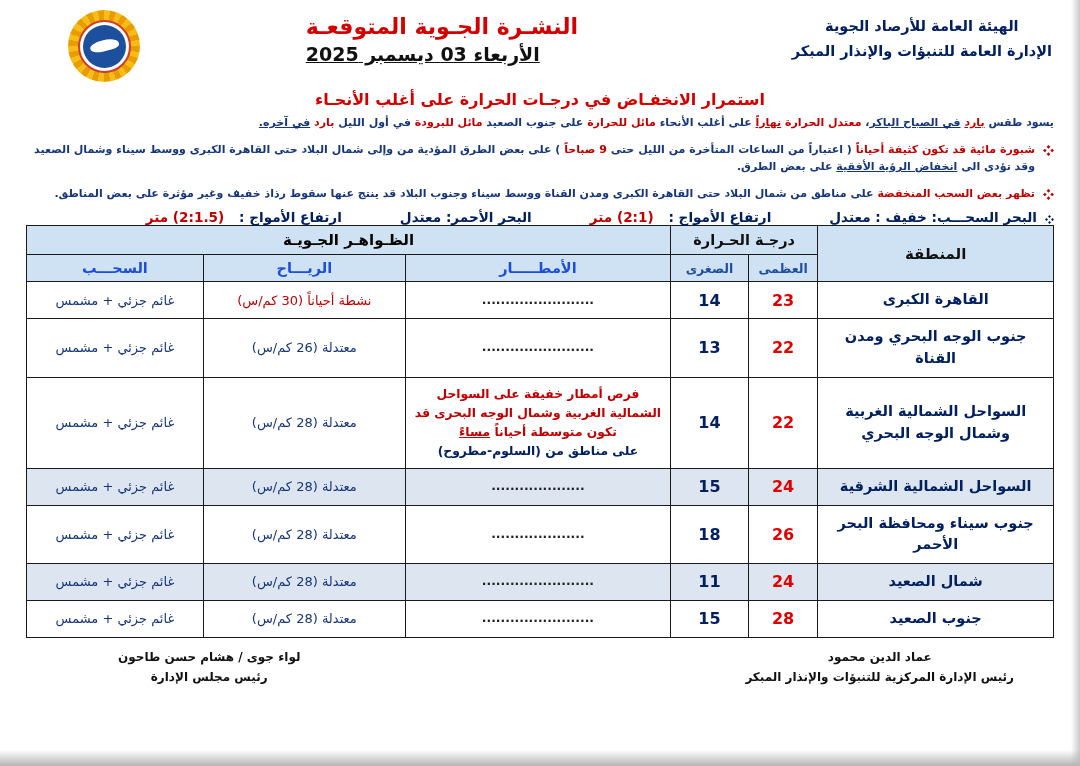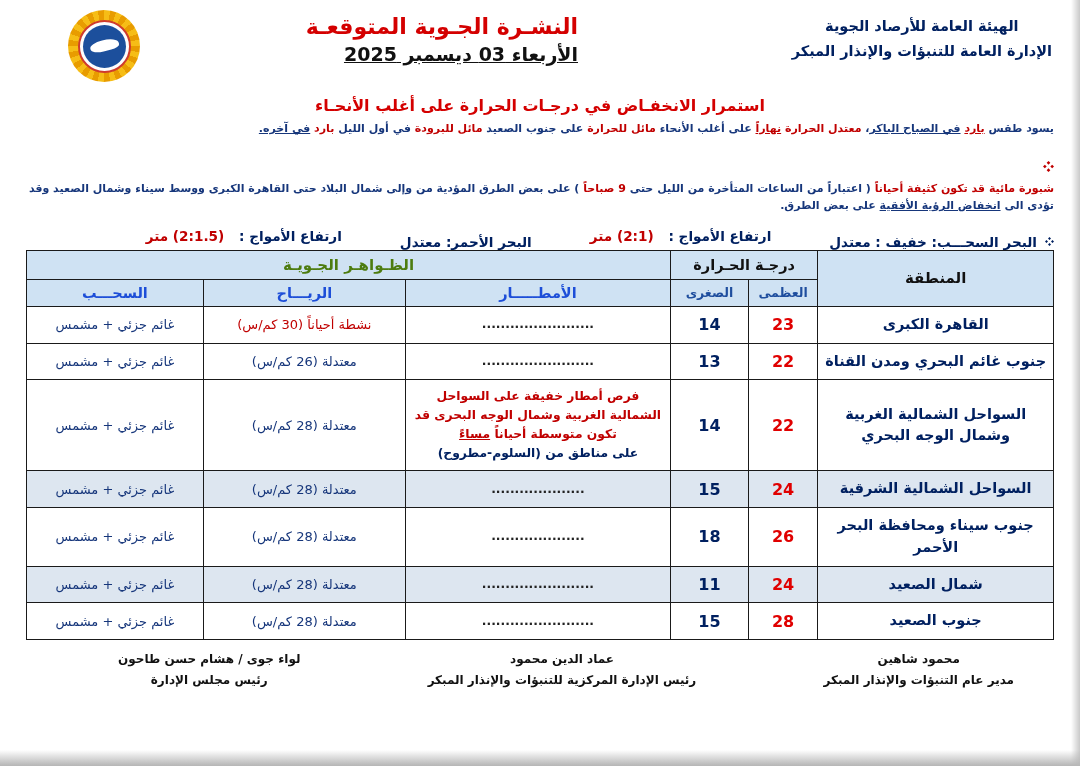--- a/index.html
+++ b/index.html
@@ -8,60 +8,60 @@
     width:1080px; height:766px; overflow:hidden;
     background:#ffffff;
     font-family:"DejaVu Sans", sans-serif;
     position:relative;
   }
   .page { position:absolute; inset:0; padding:6px 26px 0 26px; background:#fff; }
 
   
   .top { display:flex; justify-content:space-between; align-items:flex-start; padding:4px 2px 0 8px; }
   .authority { font-size:14.5px; font-weight:bold; color:#002060; text-align:center; line-height:1.7; padding-top:4px;margin-left:48px; }
-  .title-block { text-align:right; padding-top:4px; }
+  .title-block { text-align:left; padding-top:4px; }
   .title { font-size:22px; font-weight:bold; color:#d40000; letter-spacing:1px; }
   .date  { font-size:19px; font-weight:bold; color:#111; text-decoration:underline; margin-top:4px; }
   .logo { width:72px; height:72px; border-radius:50%;
           background:repeating-conic-gradient(#f6bd16 0deg 10deg, #e89c00 10deg 20deg);
           display:flex; align-items:center; justify-content:center; margin-left:34px; }
   .logo-ring { width:53px; height:53px; border-radius:50%; background:#fdfdfd; border:2px solid #cf3b2e;
                display:flex; align-items:center; justify-content:center; }
   .logo-core { width:43px; height:43px; border-radius:50%; background:#1c4f9c; position:relative; overflow:hidden; }
   .logo-core::after { content:""; position:absolute; left:7px; top:15px; width:29px; height:11px;
                       background:#fff; border-radius:60% 70% 40% 55%; transform:rotate(-14deg); }
 
   
-  .headline { text-align:center; color:#d40000; font-weight:bold; font-size:16px; margin:14px 0 5px; }
+  .headline { text-align:center; color:#d40000; font-weight:bold; font-size:16px; margin:8px 0 5px; }
   .para { font-size:11px; font-weight:bold; color:#16367b; line-height:1.6; }
-  .bullet-row { display:flex; gap:8px; align-items:flex-start; margin-top:19px;flex-direction:column; }
+  .bullet-row { display:flex; gap:8px; align-items:flex-start; margin-top:9px; }
   .bullet { flex:0 0 auto; margin-top:4px; line-height:0; }
   .bullet.red  { color:#c00000; }
   .bullet.navy { color:#002060; }
 
   .seg.red   { color:#c00000; }
   .seg.blue  { color:#16367b; }
   .seg.navy  { color:#002060; }
   .seg.black { color:#222; }
   .seg.u, .seg.red.u, .seg.blue.u { text-decoration:underline; }
 
   .sea { display:flex; align-items:center; margin-top:7px; font-size:13.6px; font-weight:bold; }
   .sea .grp { white-space:nowrap; }
-  .sea .navy { color:#002060;margin-top:12px; }
+  .sea .navy { color:#002060; }
   .sea .red  { color:#c00000; }
   .sea .sp1 { margin-right:10px; }
   .sea .grp + .grp { margin-right:58px; }
 
   
   table.wx { width:100%; border-collapse:collapse; table-layout:fixed; }
   .wx th, .wx td { border:1.4px solid #1a1a1a; text-align:center; vertical-align:middle; }
   .wx th { background:#cfe2f3; font-weight:bold; padding:5px 4px; }
   .th-region { font-size:15px; color:#111; }
   .th-temp   { font-size:14.5px; color:#111; }
-  .th-phen   { font-size:15px; color:#4d7c0f; }
+  .th-phen   { font-size:15px; color:#000000; }
   .th-max, .th-min { font-size:12.5px; color:#1f4e9e; padding:3px; }
   .th-rain, .th-wind, .th-clouds { font-size:14.5px; color:#1d4ed8; }
   .wx td { padding:7px 6px; }
   .shaded td { background:#dde6f0; }
   .td-region { color:#002060; font-size:14.5px; font-weight:bold; line-height:1.5; }
   .td-max { color:#e00000; font-size:16px; font-weight:bold; }
   .td-min { color:#002060; font-size:16px; font-weight:bold; }
   .td-rain { font-size:12.3px; font-weight:bold; color:#222; white-space:pre-line; line-height:1.55; padding:5px 4px; }
   .td-wind, .td-clouds { font-size:13px; font-weight:normal; color:#16367b; }
 
@@ -102,20 +102,28 @@
 
   <div class="bullet-row">
     <span class="bullet red">
       <svg width="11" height="11" viewBox="0 0 12 12" fill="currentColor" aria-hidden="true">
         <path d="M6 0L8 2L6 4L4 2Z M6 8L8 10L6 12L4 10Z M0 6L2 4L4 6L2 8Z M8 6L10 4L12 6L10 8Z"></path>
       </svg>
     </span>
     <div class="para"><span class="seg red">شبورة مائية قد تكون كثيفة أحياناً</span><span class="seg blue"> ( اعتباراً من الساعات المتأخرة من الليل حتى </span><span class="seg red">9 صباحاً</span><span class="seg blue"> ) على بعض الطرق المؤدية من وإلى شمال البلاد حتى القاهرة الكبرى ووسط سيناء وشمال الصعيد </span><span class="seg blue">وقد تؤدى الى </span><span class="seg blue u">انخفاض الرؤية الأفقية</span><span class="seg blue"> على بعض الطرق.</span></div>
   </div>
 
+  <div class="bullet-row">
+    <span class="bullet red">
+      <svg width="11" height="11" viewBox="0 0 12 12" fill="currentColor" aria-hidden="true">
+        <path d="M6 0L8 2L6 4L4 2Z M6 8L8 10L6 12L4 10Z M0 6L2 4L4 6L2 8Z M8 6L10 4L12 6L10 8Z"></path>
+      </svg>
+    </span>
+    <div class="para"><span class="seg red">تظهر بعض السحب المنخفضة</span><span class="seg blue"> على مناطق من شمال البلاد حتى القاهرة الكبرى ومدن القناة ووسط سيناء وجنوب البلاد قد ينتج عنها سقوط رذاذ خفيف وغير مؤثرة على بعض المناطق.</span></div>
+  </div>
 
   <div class="sea">
     <span class="bullet navy" style="margin-left:8px;">
       <svg width="9" height="9" viewBox="0 0 12 12" fill="currentColor" aria-hidden="true">
         <path d="M6 0L8 2L6 4L4 2Z M6 8L8 10L6 12L4 10Z M0 6L2 4L4 6L2 8Z M8 6L10 4L12 6L10 8Z"></path>
       </svg>
     </span>
     <span class="grp navy">البحر السحـــب: خفيف : معتدل</span>
     <span class="grp">
       <span class="navy">ارتفاع الأمواج :</span>
@@ -154,21 +162,21 @@
     <tbody>
         <tr class="wx-row">
       <td class="td-region">القاهرة الكبرى</td>
       <td class="td-max">23</td>
       <td class="td-min">14</td>
       <td class="td-rain"><span class="seg black">........................</span></td>
       <td class="td-wind"><span class="seg red">نشطة أحياناً (30 كم/س)</span></td>
       <td class="td-clouds">غائم جزئي + مشمس</td>
     </tr>
         <tr class="wx-row">
-      <td class="td-region">جنوب غائم البحري ومدن القناة</td>
+      <td class="td-region">جنوب الوجه البحري ومدن القناة</td>
       <td class="td-max">22</td>
       <td class="td-min">13</td>
       <td class="td-rain"><span class="seg black">........................</span></td>
       <td class="td-wind"><span class="seg blue">معتدلة (26 كم/س)</span></td>
       <td class="td-clouds">غائم جزئي + مشمس</td>
     </tr>
         <tr class="wx-row">
       <td class="td-region">السواحل الشمالية الغربية وشمال الوجه البحري</td>
       <td class="td-max">22</td>
       <td class="td-min">14</td>
@@ -207,24 +215,20 @@
       <td class="td-min">15</td>
       <td class="td-rain"><span class="seg black">........................</span></td>
       <td class="td-wind"><span class="seg blue">معتدلة (28 كم/س)</span></td>
       <td class="td-clouds">غائم جزئي + مشمس</td>
     </tr>
       </tbody>
   </table>
 
   <footer class="sign">
     <div>
-      <div>محمود شاهين</div>
-      <div>مدير عام التنبؤات والإنذار المبكر</div>
-    </div>
-    <div>
       <div>عماد الدين محمود</div>
       <div>رئيس الإدارة المركزية للتنبؤات والإنذار المبكر</div>
     </div>
     <div>
       <div>لواء جوى / هشام حسن طاحون</div>
       <div>رئيس مجلس الإدارة</div>
     </div>
   </footer>
 
 </div>

